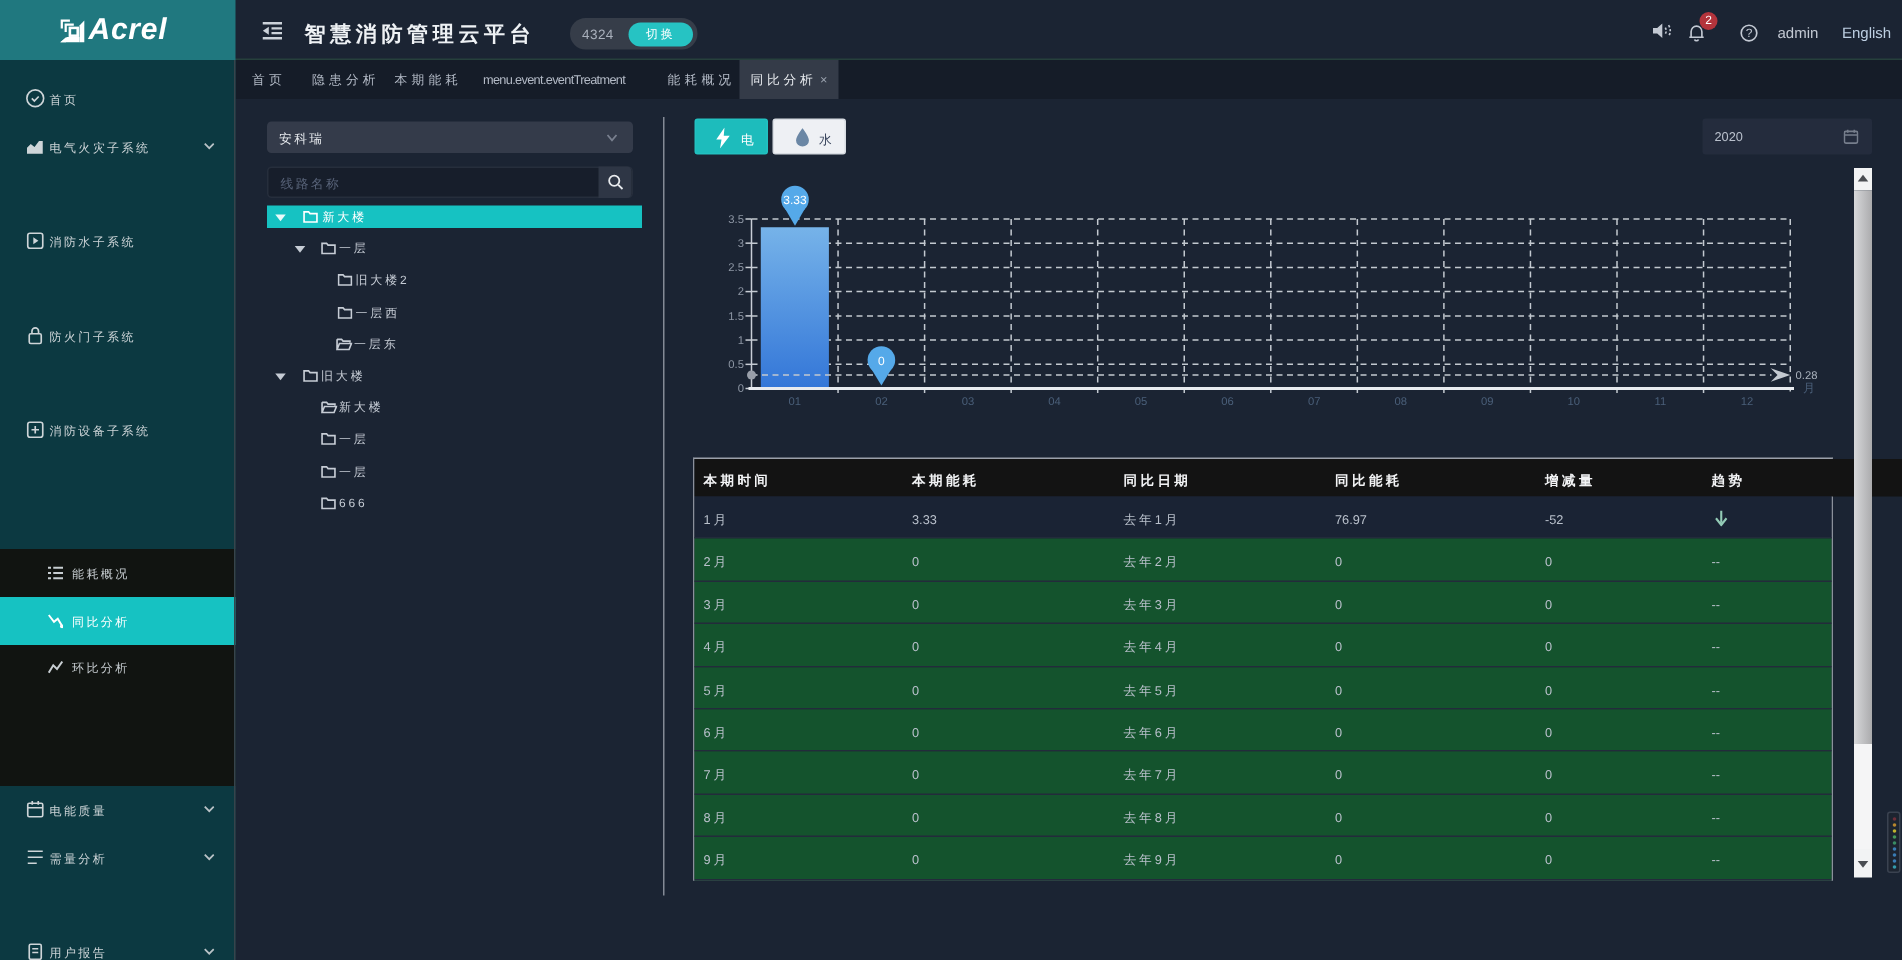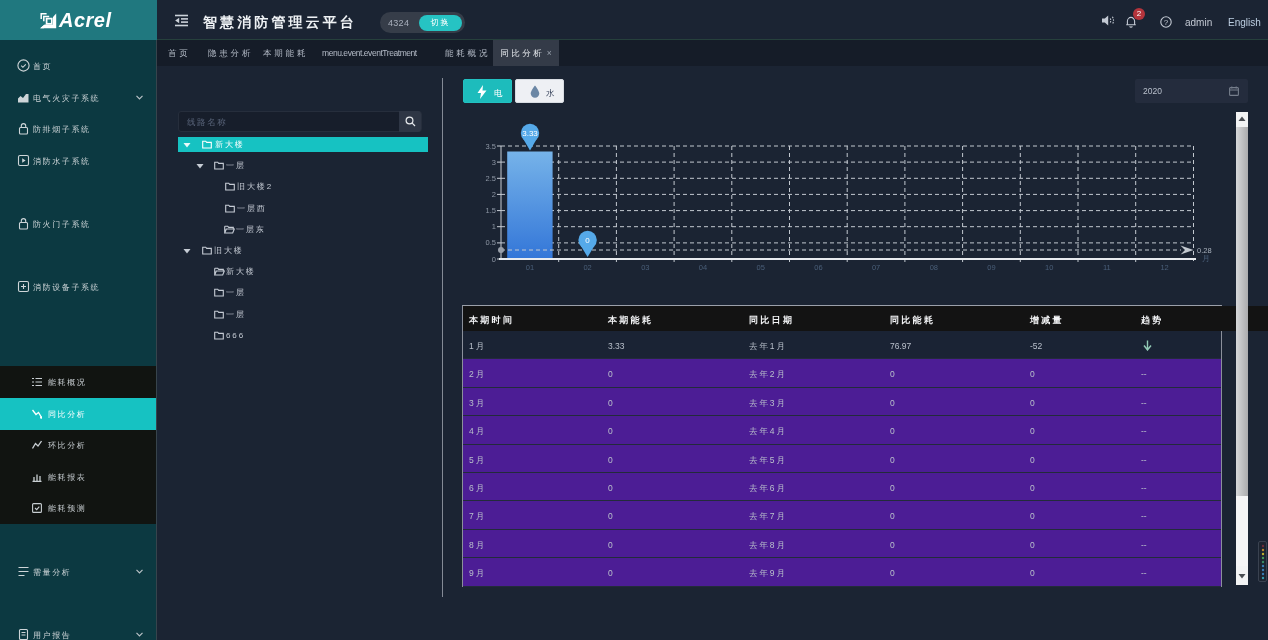--- a/index.html
+++ b/index.html
@@ -39,21 +39,21 @@
 #vdivider{position:absolute;left:442px;top:78px;width:1px;height:519px;background:#848a96}
 
 .cbtn{position:absolute;top:79px;width:49px;height:24px;border-radius:2px;font-size:8.5px}
 #btn-e{left:463px;background:#1dbcbc;color:#fff;border:1px solid #22c1c1}
 #btn-w{left:515px;background:#eef0f4;color:#333f58;border:1px solid #d8dce2}
 #dpicker{position:absolute;left:1135px;top:79px;width:113px;height:24px;background:#242c3d;border-radius:2px;color:#b9c0cc;font-size:8.5px}
 
 #tbl{position:absolute;left:462px;top:305px;width:760px;height:282px;border:1px solid #8b909b;border-top:1px solid #9ba0aa}
 #thead{position:absolute;left:0;top:0;width:858px;height:25px;background:#131313}
 .th{position:absolute;top:8px;font-size:9px;font-weight:bold;color:#f2f3f5;letter-spacing:2.3px}
-.trB{position:absolute;left:0;width:758px;height:28.4px;background:#4c1d95;border-bottom:1px solid #232b3b}
+.trB{position:absolute;left:0;width:758px;height:28.4px;background:#14532d;border-bottom:1px solid #232b3b}
 .trB.hl{background:#1a2334}
 .td{position:absolute;top:10px;font-size:8.5px;color:#b9c0cb}
 .td.cjk{letter-spacing:1.9px}
 
 #sb-up{position:absolute;left:1236px;top:112px;width:12px;height:15px;background:#f2f3f4}
 #sb-thumb{position:absolute;left:1236px;top:127px;width:12px;height:369px;background:linear-gradient(90deg,#d7d8da,#ababad)}
 #sb-track{position:absolute;left:1236px;top:496px;width:12px;height:70px;background:#f5f5f6}
 #sb-dn{position:absolute;left:1236px;top:566px;width:12px;height:19px;background:#f2f3f4}
 </style>
 </head>
@@ -107,27 +107,20 @@
         <span class="mt">首页</span>
       </div>
   <div class="mitem" style="top:41.6px">
         <svg class="mi" viewBox="0 0 13 13">
           <path d="M1,11.5 l0,-4 2.5,-2.5 2.5,2 3,-4 2.5,0 0,8.5 z" fill="#ced5d8"></path>
         </svg>
         <span class="mt">电气火灾子系统</span>
         <svg class="chev" viewBox="0 0 7 5">
           <path d="M0.5,0.8 L3.5,3.8 L6.5,0.8" fill="none" stroke="#b9c2c6" stroke-width="1.2"></path>
         </svg>
-      </div>
-  <div class="mitem" style="top:73.2px">
-        <svg class="mi" viewBox="0 0 13 13">
-          <rect x="2.5" y="5.5" width="8" height="6.5" rx="1" fill="none" stroke="#ced5d8" stroke-width="1.1"></rect>
-          <path d="M4.3,5.5 v-1.7 a2.2,2.2 0 0 1 4.4,0 v1.7" fill="none" stroke="#ced5d8" stroke-width="1.1"></path>
-        </svg>
-        <span class="mt">防排烟子系统</span>
       </div>
   <div class="mitem" style="top:104.8px">
         <svg class="mi" viewBox="0 0 13 13">
           <rect x="1.5" y="1.5" width="10" height="10" rx="1.5" fill="none" stroke="#ced5d8" stroke-width="1.1"></rect>
           <polygon points="5.2,4.2 8.6,6.5 5.2,8.8" fill="#ced5d8"></polygon>
         </svg>
         <span class="mt">消防水子系统</span>
       </div>
   <div class="mitem" style="top:168px">
         <svg class="mi" viewBox="0 0 13 13">
@@ -156,34 +149,31 @@
             <circle cx="9.2" cy="8.6" r="1.2" fill="#fff"></circle>
           </svg>
           <span class="mt">同比分析</span>
         </div>
     <div class="smitem" style="top:63.2px">
           <svg class="mi" viewBox="0 0 10 10">
             <path d="M0.5,8.5 L3.5,3.5 L6,6 L9.5,1" fill="none" stroke="#c8ced2" stroke-width="1.3"></path>
           </svg>
           <span class="mt">环比分析</span>
         </div>
-    <div class="smitem" style="top:94.8px">
-          <svg class="mi" viewBox="0 0 10 10">
-            <path d="M0.5,9.5 h9 M2,9 v-4 M5,9 v-6.5 M8,9 v-5" stroke="#c8ced2" stroke-width="1.3"></path>
-          </svg>
-          <span class="mt">能耗报表</span>
-        </div>
-    <div class="smitem" style="top:126.4px">
-          <svg class="mi" viewBox="0 0 10 10">
-            <rect x="0.6" y="0.6" width="8.8" height="8.8" rx="1" fill="none" stroke="#c8ced2" stroke-width="1.1"></rect>
-            <path d="M3,5 l1.7,1.7 2.6,-3" fill="none" stroke="#c8ced2" stroke-width="1.1"></path>
-          </svg>
-          <span class="mt">能耗预测</span>
-        </div>
-  </div>
+  </div>
+  <div class="mitem" style="top:484.4px">
+        <svg class="mi" viewBox="0 0 13 13">
+          <rect x="1.5" y="2.5" width="10" height="9" rx="1" fill="none" stroke="#ced5d8" stroke-width="1.1"></rect>
+          <path d="M1.5,5.5 h10 M4.5,1 v2.5 M8.5,1 v2.5" stroke="#ced5d8" stroke-width="1.1"></path>
+        </svg>
+        <span class="mt">电能质量</span>
+        <svg class="chev" viewBox="0 0 7 5">
+          <path d="M0.5,0.8 L3.5,3.8 L6.5,0.8" fill="none" stroke="#b9c2c6" stroke-width="1.2"></path>
+        </svg>
+      </div>
   <div class="mitem" style="top:516px">
         <svg class="mi" viewBox="0 0 13 13">
           <path d="M1.5,2.5 h10 M1.5,6.5 h10 M1.5,10.5 h6" stroke="#ced5d8" stroke-width="1.1"></path>
         </svg>
         <span class="mt">需量分析</span>
         <svg class="chev" viewBox="0 0 7 5">
           <path d="M0.5,0.8 L3.5,3.8 L6.5,0.8" fill="none" stroke="#b9c2c6" stroke-width="1.2"></path>
         </svg>
       </div>
   <div class="mitem" style="top:579.2px">
@@ -200,20 +190,26 @@
 <div id="logo">
   <svg class="abs" style="left:39px;top:11px" width="19" height="19" viewBox="0 0 19 19">
     <path d="M2.2,8 V2.8 H7.6" fill="none" stroke="#fff" stroke-width="1.5"></path>
     <path d="M4.8,10.3 V5.4 H10.2" fill="none" stroke="#fff" stroke-width="1.5"></path>
     <rect x="7.6" y="7.6" width="5.2" height="5.2" fill="none" stroke="#fff" stroke-width="1.7"></rect>
     <polygon points="14,6 17.2,2.6 17.2,17.2 14,17.2" fill="#fff"></polygon>
     <polygon points="1.2,17.2 5.6,13.6 14,13.6 14,17.2" fill="#fff"></polygon>
     <polygon points="1.2,17.2 5,17.2 5,13.9" fill="#fff"></polygon>
   </svg>
   <span class="txt">Acrel</span>
+</div>
+<div id="selbox">
+      <span class="abs" style="left:8px;top:6px;letter-spacing:1.6px">安科瑞</span>
+  <svg class="abs" style="right:10px;top:8px" width="8" height="6" viewBox="0 0 8 6">
+        <path d="M1,1 L4,4.5 L7,1" fill="none" stroke="#79808f" stroke-width="1.2"></path>
+      </svg>
 </div>
 <div id="searchbox">
       <span class="abs" style="left:8px;top:5px;letter-spacing:1.6px">线路名称</span>
   <div id="searchbtn">
         <svg class="abs" style="left:6px;top:5px" width="11" height="11" viewBox="0 0 11 11">
           <circle cx="4.5" cy="4.5" r="3.4" fill="none" stroke="#e8ebee" stroke-width="1.2"></circle>
           <line x1="7.2" y1="7.2" x2="10" y2="10" stroke="#e8ebee" stroke-width="1.2"></line>
         </svg>
       </div>
 </div>

